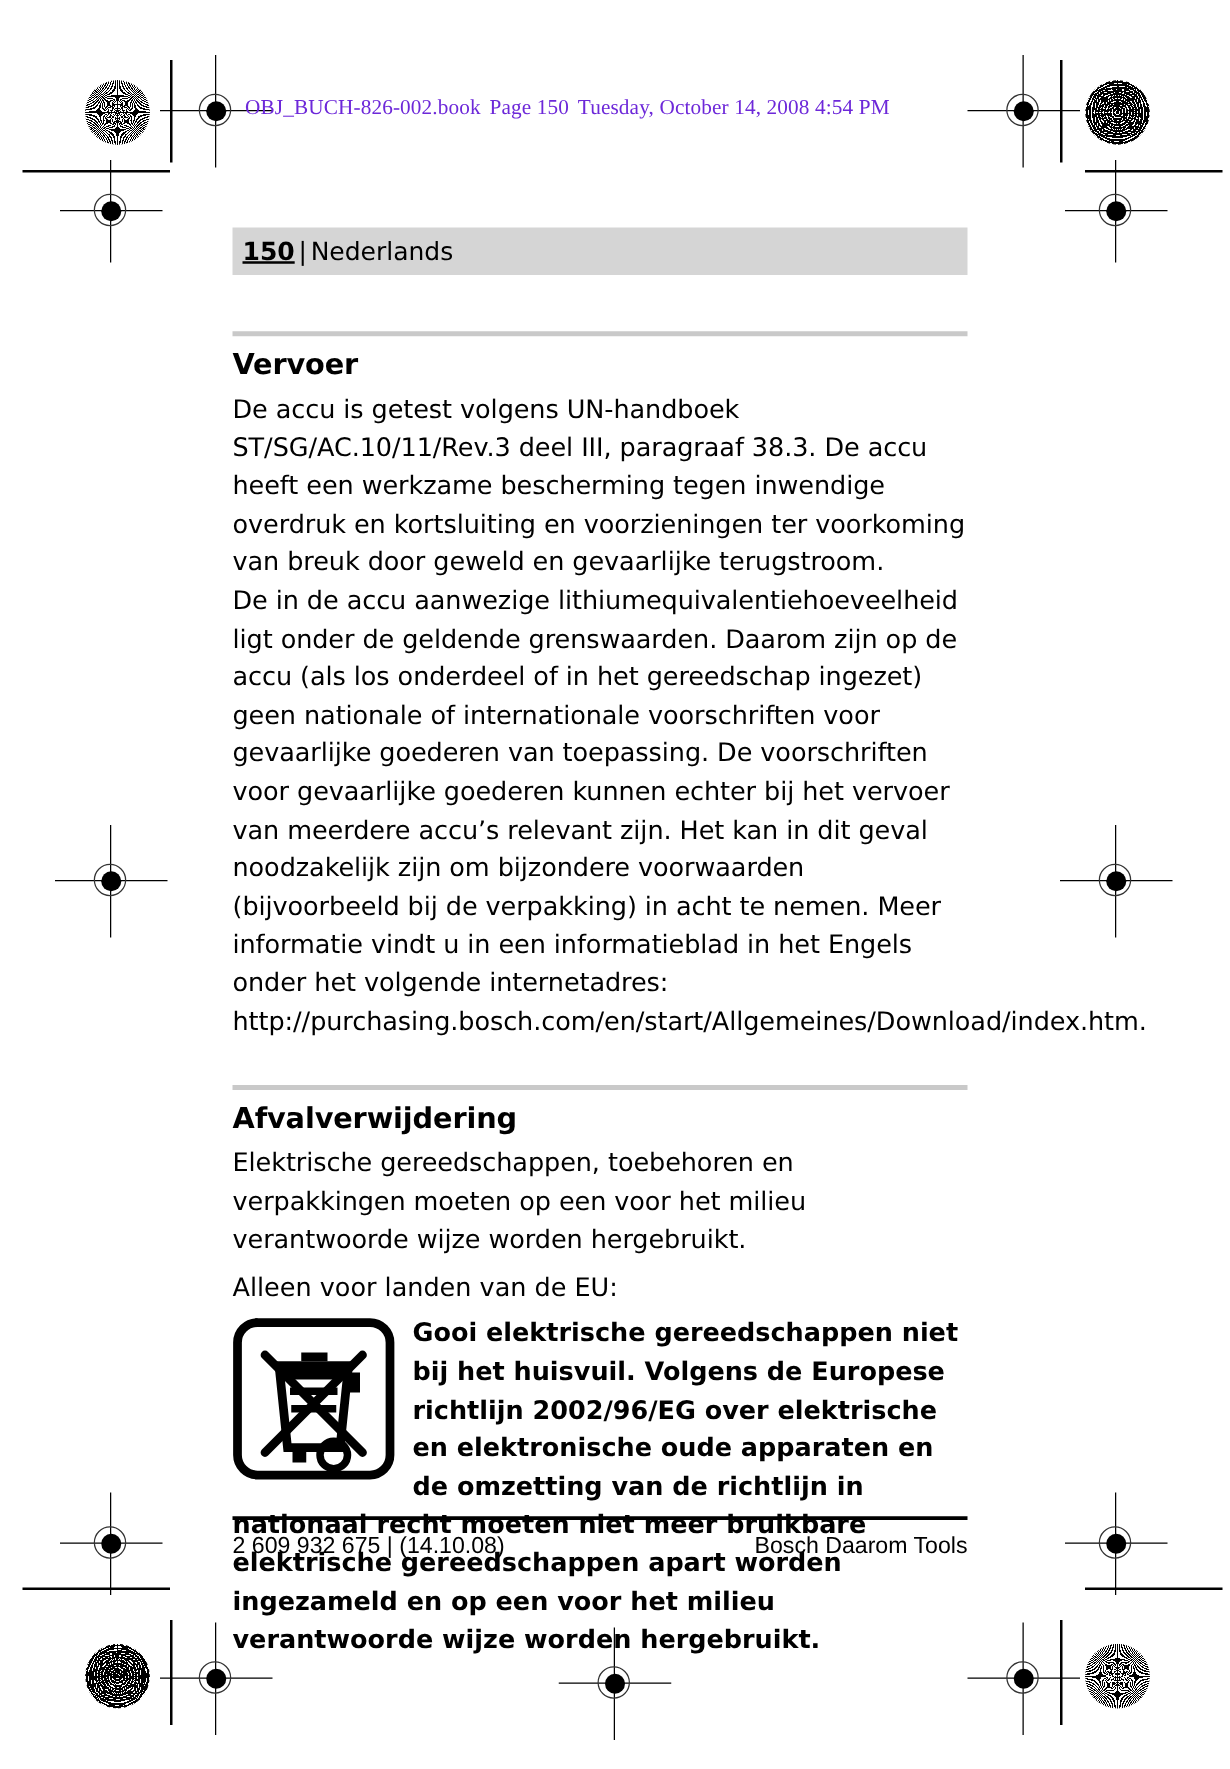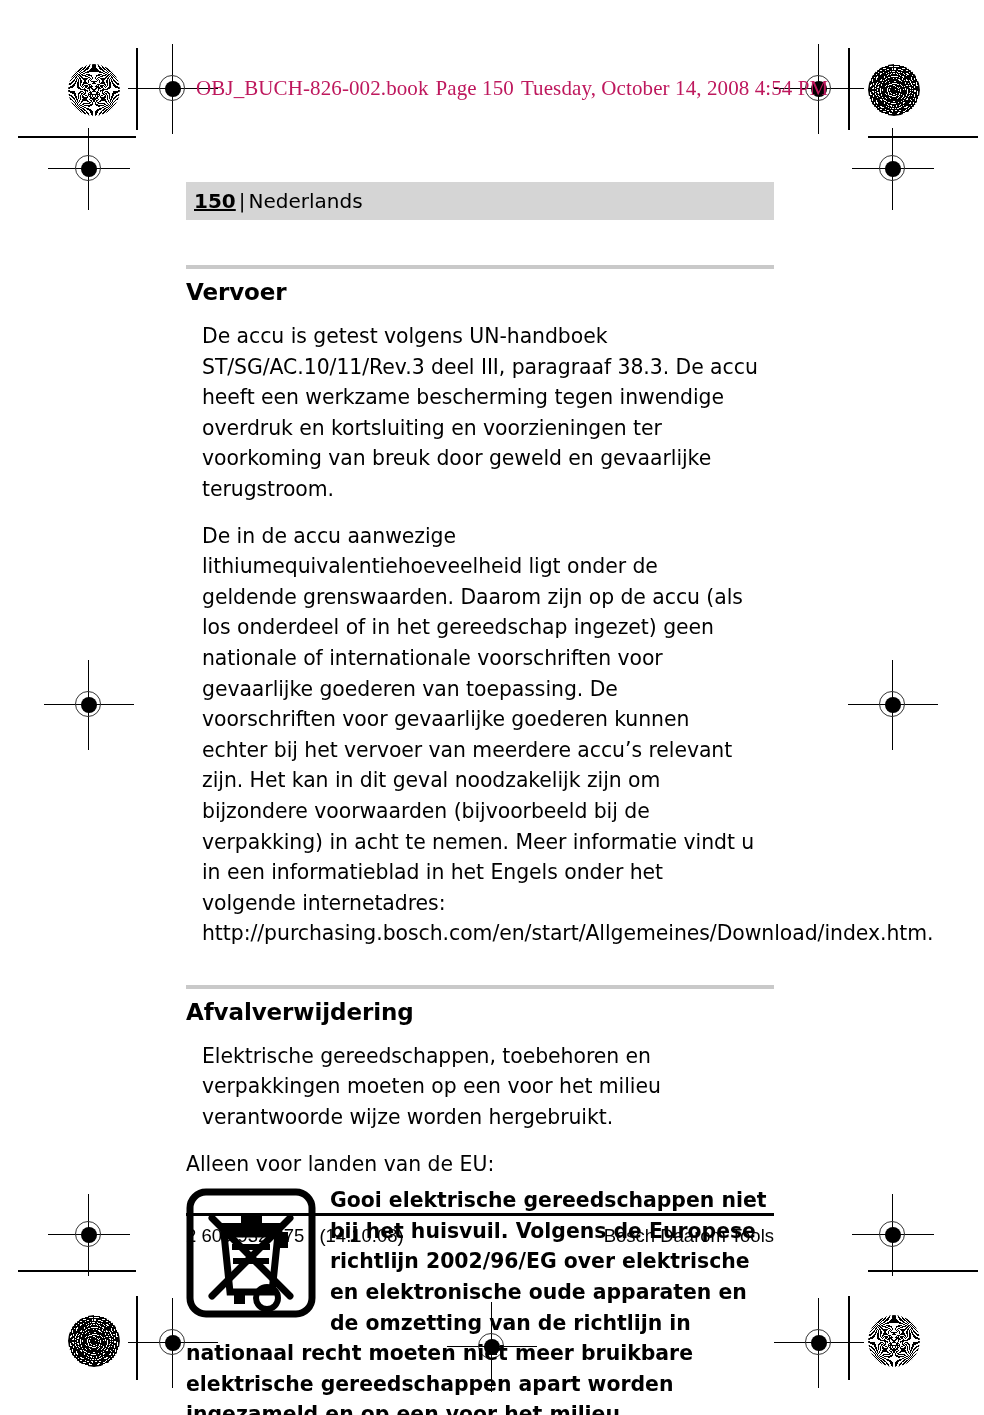--- a/index.html
+++ b/index.html
@@ -74,24 +74,24 @@
       repeating-conic-gradient(from 0deg at 50% 50%, #000 0deg 1.1deg, #fff 1.1deg 2.2deg);
     background-blend-mode: multiply;
   }
 
   
   #slug {
     position: absolute;
     left: 196px;
     top: 76px;
     font-family: "Liberation Serif", serif;
-    font-size: 21px;
+    font-size: 17px;
     letter-spacing: 0.1px;
     white-space: nowrap;
-    color: #be185d;
+    color: #6d28d9;
   }
   #slug .sp { display: inline-block; width: 7px; }
 
   
   #content {
     position: absolute;
     left: 186px;
     top: 182px;
     width: 588px;
   }
@@ -127,21 +127,21 @@
   h2.section-title {
     font-size: 23px;
     font-weight: bold;
     margin: 10px 0 7px 0;
     letter-spacing: -0.1px;
   }
 
   p.body {
     font-size: 20.4px;
     line-height: 30.6px;
-    margin: 16px;
+    margin: 0;
     letter-spacing: -0.05px;
   }
   p.body + p.body { margin-top: 0; }
 
   p.body-bold {
     font-size: 20.4px;
     line-height: 30.6px;
     font-weight: normal;
     margin: 8px 0 4px 0;
   }

